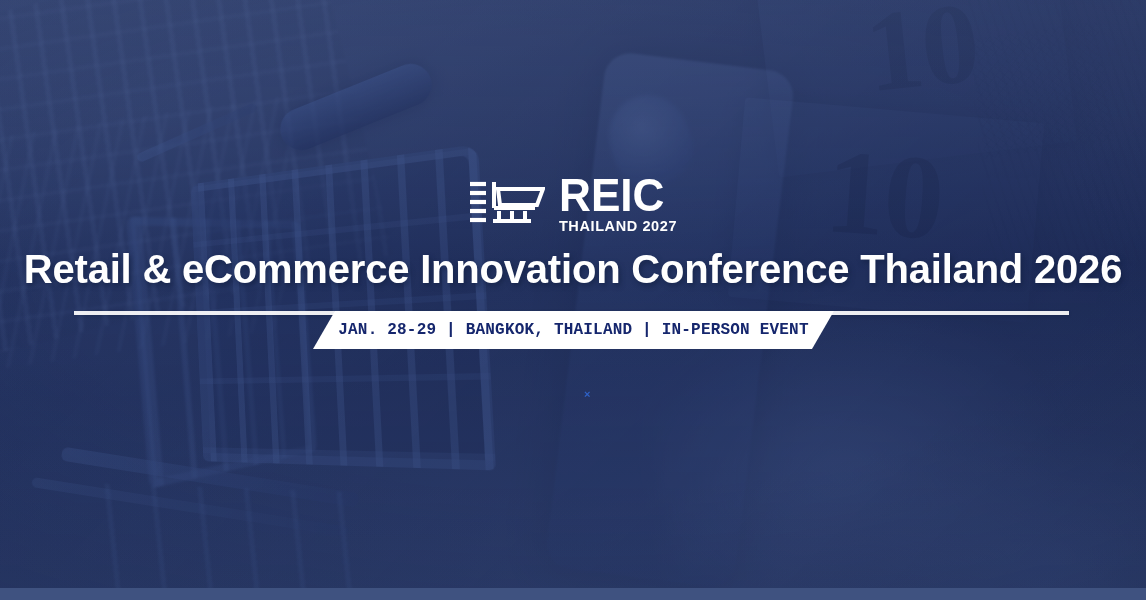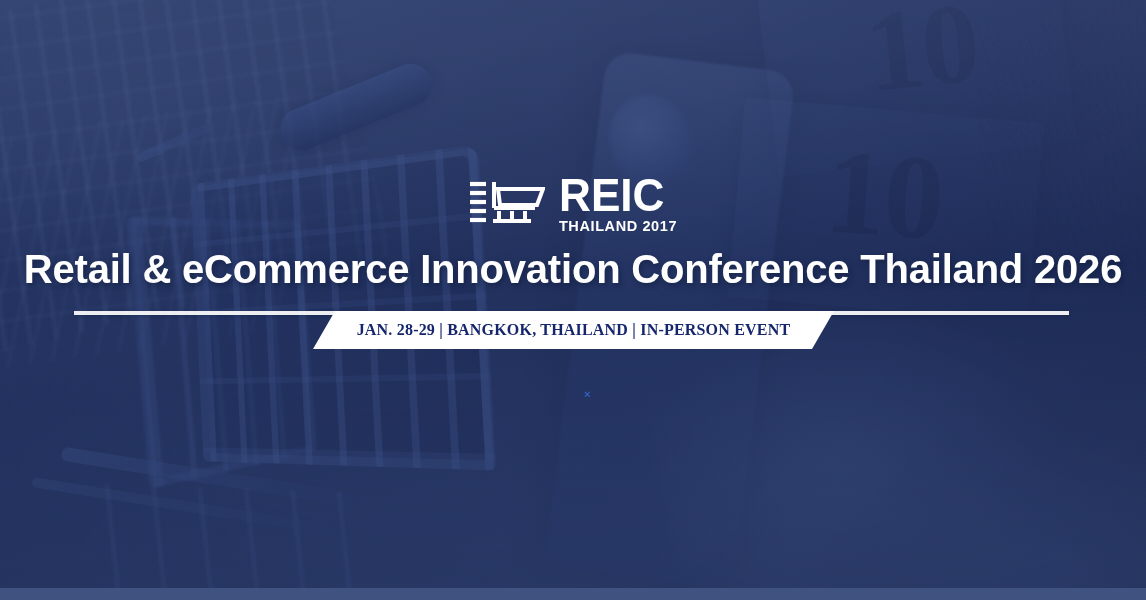--- a/index.html
+++ b/index.html
@@ -209,21 +209,21 @@
   .ribbon {
     position:absolute; top:311px; left:313px; width:521px; height:38px;
     background:#ffffff;
     clip-path:polygon(22px 0, 521px 0, 499px 38px, 0 38px);
     box-shadow:0 2px 6px rgba(14,28,58,.35);
     display:flex; align-items:center; justify-content:center;
   }
   .ribbon-text {
     font-size:16px; font-weight:700; color:#15266d;
     letter-spacing:.2px; white-space:nowrap;
-    font-family:Liberation Serif, serif;
+    font-family:Liberation Mono, monospace;
     padding-bottom:1px;
   }
 
   
   .tagline {
     position:absolute; top:364px; left:0; right:0;
     text-align:center;
     font-size:26px; font-weight:700; color:#ffffff;
     letter-spacing:-.1px; white-space:nowrap;
     text-shadow:2px 3px 5px rgba(16,30,62,.55);
@@ -294,21 +294,21 @@
             <path d="M29 11 L74 11 L68 27 L31 27 Z"></path>
             <path d="M30 33 L30 43"></path>
             <path d="M43 33 L43 43"></path>
             <path d="M56 33 L56 43"></path>
             <path d="M24 43 L62 43"></path>
           </g>
         </svg>
       </span>
       <span class="logo-text">
         <span class="logo-name">REIC</span>
-        <span class="logo-sub">THAILAND 2017</span>
+        <span class="logo-sub">THAILAND 2027</span>
       </span>
     </div>
 
     <div class="title">Retail &amp; eCommerce Innovation Conference Thailand 2026</div>
 
     <div class="rule"></div>
 
     <div class="ribbon">
       <span class="ribbon-text">JAN. 28-29  | BANGKOK, THAILAND | IN-PERSON EVENT</span>
     </div>

